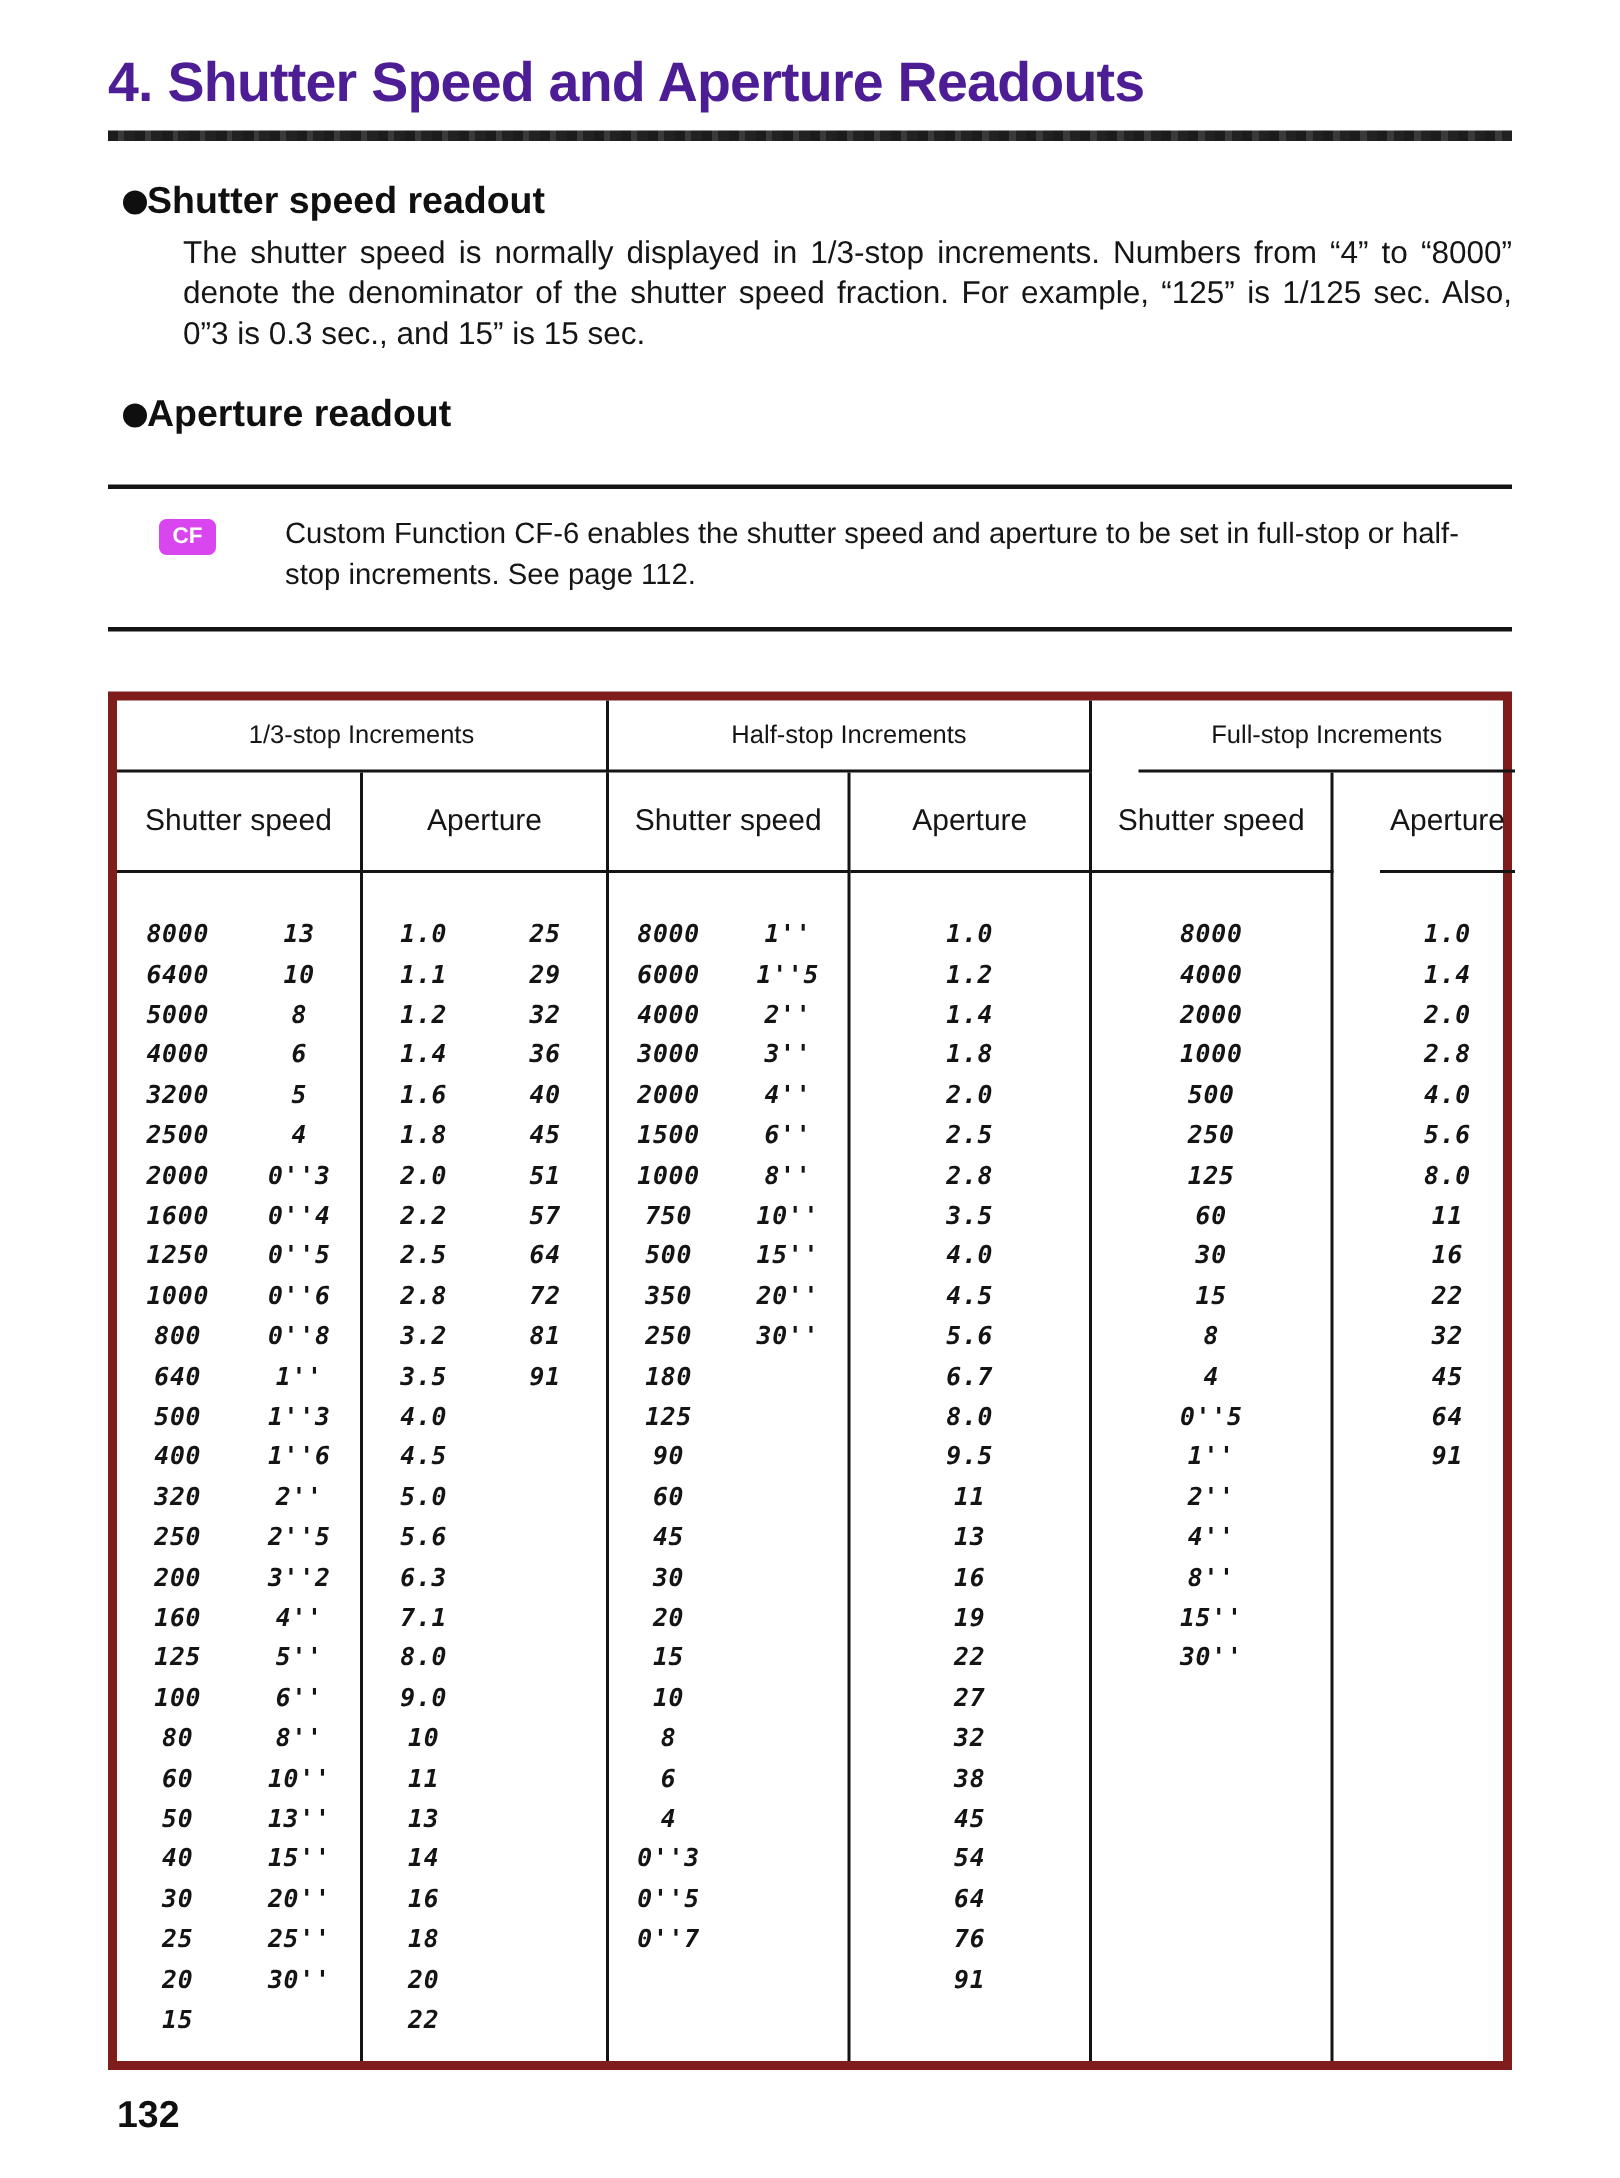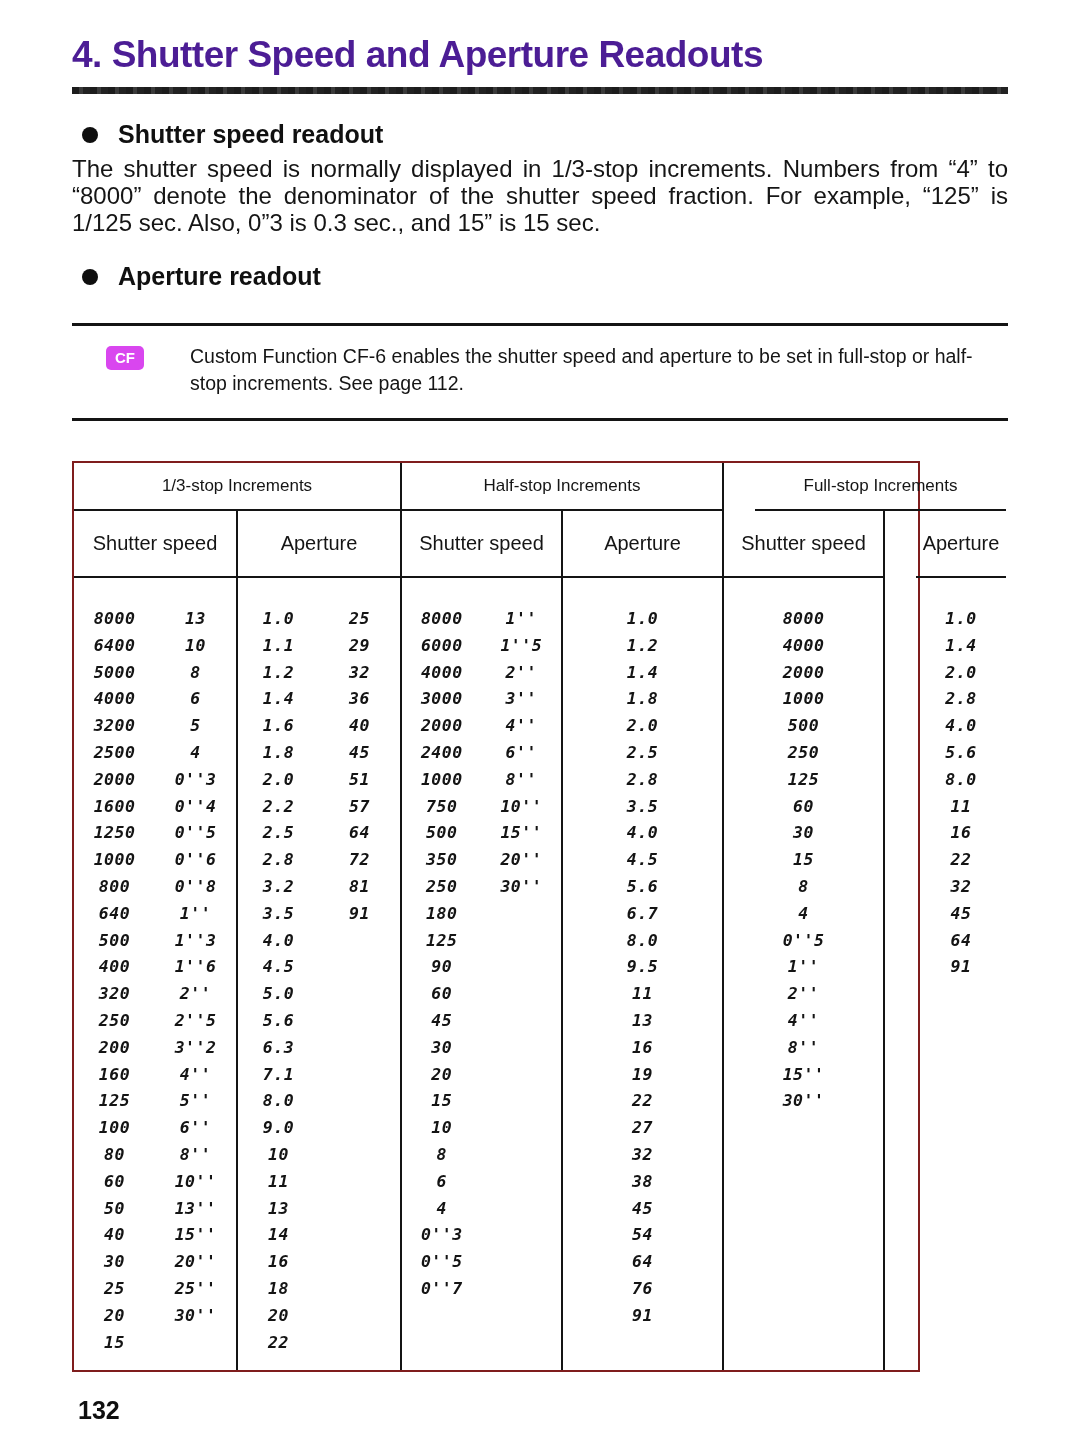--- a/index.html
+++ b/index.html
@@ -19,51 +19,51 @@
     letter-spacing:-0.5px;
     color:#4c1d95;
   }
   .title-rule {
     height:7px;
     margin-top:11px;
     background:repeating-linear-gradient(90deg,#1c1c1c 0 7px,#3a3a3a 7px 11px,#222 11px 18px);
   }
 
   .section { margin-top:26px; }
-  .section-head { display:flex; align-items:center; gap:20px; padding-left:10px; }
+  .section-head { display:flex; align-items:center; padding-left:10px; }
   .bullet {
     width:16px; height:16px; border-radius:50%;
     background:#0f0f0f; flex:0 0 auto;
   }
   .section-heading { font-size:25px; font-weight:bold; color:#101010; }
   .section-body {
-    margin-top:6px;
-    font-size:24px; line-height:27px;
+    margin-left:50px; margin-top:6px;
+    font-size:21px; line-height:27px;
     text-align:justify;
   }
 
   .cf-note {
     margin-top:32px;
     border-top:3px solid #141414;
     border-bottom:3px solid #141414;
     padding:17px 0 21px 34px;
     display:flex; align-items:flex-start; gap:22px;
   }
   .cf-badge {
     background:#d946ef; color:#ffffff;
     font-weight:bold; font-size:15px;
     padding:3px 9px 4px; border-radius:5px;
     margin-top:3px; flex:0 0 auto;
   }
   .cf-text { font-size:19.5px; line-height:27px; max-width:845px;margin-left:24px; }
 
   .readout-table {
     margin-top:40px;
-    border:2px solid #7f1d1d;
-    width:848px;
+    border:6px solid #7f1d1d;
+    width:936px;
   }
   .t-row { display:grid; }
   .t-group-titles { grid-template-columns:328px 322px 282px; }
   .t-cols { grid-template-columns:164px 164px 161px 161px 161px 121px; }
   .t-cell {
     border-right:2px solid #141414;
     text-align:center;
   }
   .t-cell.last { border-right:none;margin-left:31px; }
   .t-group-titles .t-cell {
@@ -247,21 +247,21 @@
             <div class="lcd-item">91</div>
           </div>
       </div>
       <div class="t-cell body-cell">
         <div class="lcd-list">
             <div class="lcd-item">8000</div>
             <div class="lcd-item">6000</div>
             <div class="lcd-item">4000</div>
             <div class="lcd-item">3000</div>
             <div class="lcd-item">2000</div>
-            <div class="lcd-item">2400</div>
+            <div class="lcd-item">1500</div>
             <div class="lcd-item">1000</div>
             <div class="lcd-item">750</div>
             <div class="lcd-item">500</div>
             <div class="lcd-item">350</div>
             <div class="lcd-item">250</div>
             <div class="lcd-item">180</div>
             <div class="lcd-item">125</div>
             <div class="lcd-item">90</div>
             <div class="lcd-item">60</div>
             <div class="lcd-item">45</div>

